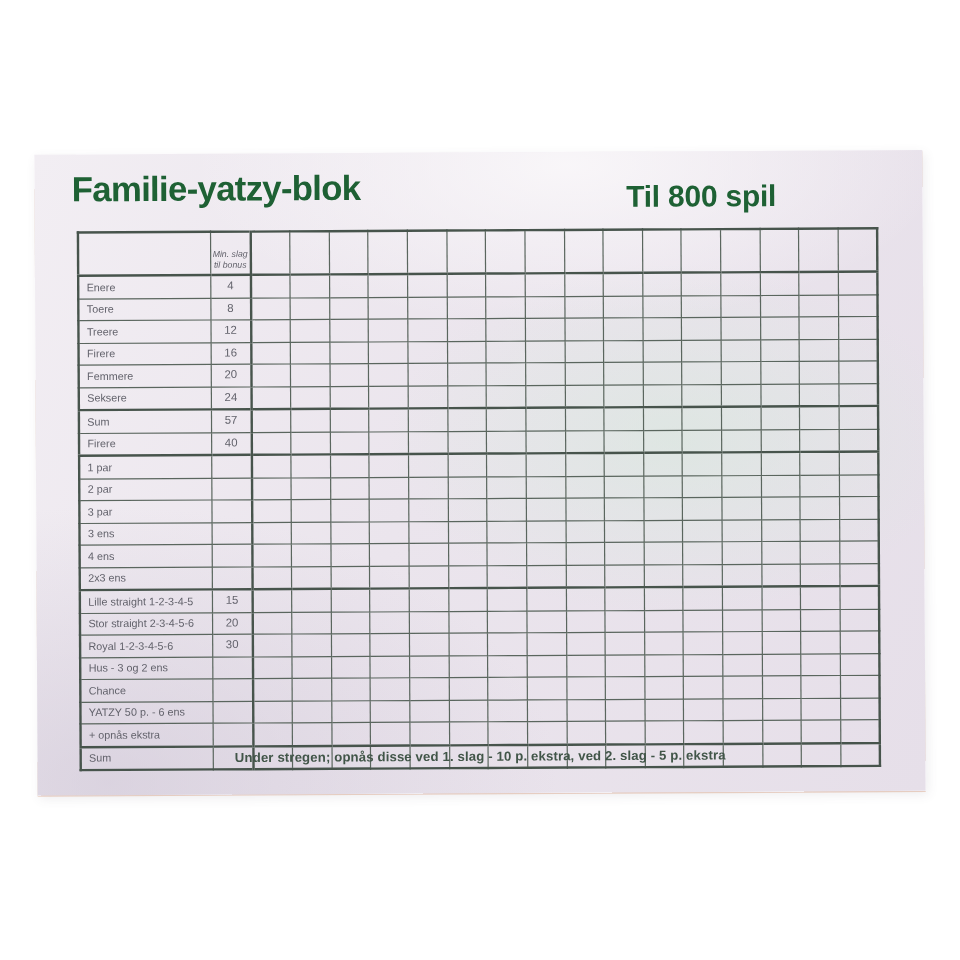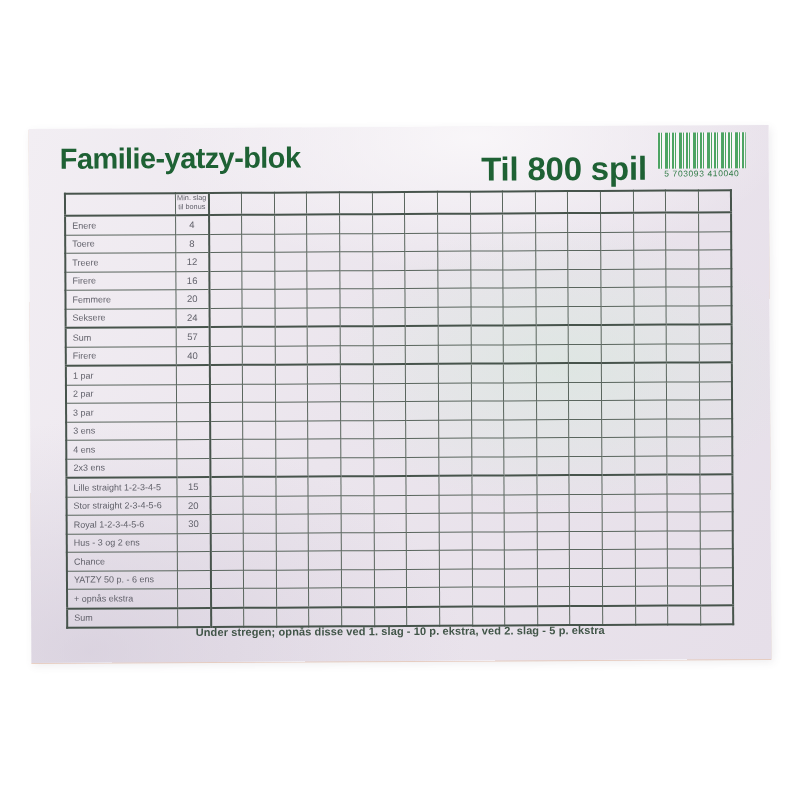--- a/index.html
+++ b/index.html
@@ -21,21 +21,21 @@
     box-shadow:0 1px 0 rgba(214,160,130,0.45), 2px 3px 9px rgba(90,80,95,0.10);
   }
 
   .title{
     position:absolute;left:31px;top:14px;
     font-size:29px;font-weight:bold;letter-spacing:-0.6px;
     color:var(--title-green);
   }
   .subtitle{
     position:absolute;right:122px;top:24px;
-    font-size:33px;font-weight:600;letter-spacing:-0.2px;
+    font-size:25px;font-weight:600;letter-spacing:-0.2px;
     color:var(--title-green);
     text-align:right;
   }
   .barcode{
     position:absolute;right:23px;top:7px;width:88px;text-align:center;
   }
   .barcode .bars{
     height:36px;
     background:repeating-linear-gradient(90deg,
       var(--barcode-green) 0 2px, #f8f6f8 2px 3px,
@@ -61,43 +61,39 @@
   #score-table thead td{border-bottom:2px solid var(--grid-dark);height:20px;}
   #score-table tr.section-start td{border-top:2px solid var(--grid-dark);}
   #score-table td.label-col{
     padding-left:6px;font-size:9px;color:var(--ink);
   }
   #score-table td.min-col{
     border-right:2px solid var(--grid-dark);
     text-align:center;font-size:9.5px;color:var(--ink);
   }
   #score-table thead td.min-col{
-    font-size:7.3px;line-height:1.2;padding-top:0;vertical-align:top;
+    font-size:7.3px;line-height:1.2;padding-top:14px;vertical-align:top;font-style:italic;
   }
 
   .footer-note{
     position:absolute;left:35px;top:498px;width:668px;
     text-align:center;font-size:11px;font-weight:bold;letter-spacing:0.1px;
     color:var(--footer-green);
   }
 </style>
 </head>
 <body>
 
 <div class="photo">
   <div class="paper">
 
     <div class="title">Familie-yatzy-blok</div>
 
     <div class="subtitle">Til 800 spil</div>
 
-    <div class="barcode">
-      <div class="bars"></div>
-      <div class="digits">5 703093 410040</div>
-    </div>
 
     <table id="score-table">
       <colgroup>
           <col style="width: 110px;">
           <col style="width: 34px;">
           <col>
           <col>
           <col>
           <col>
           <col>

